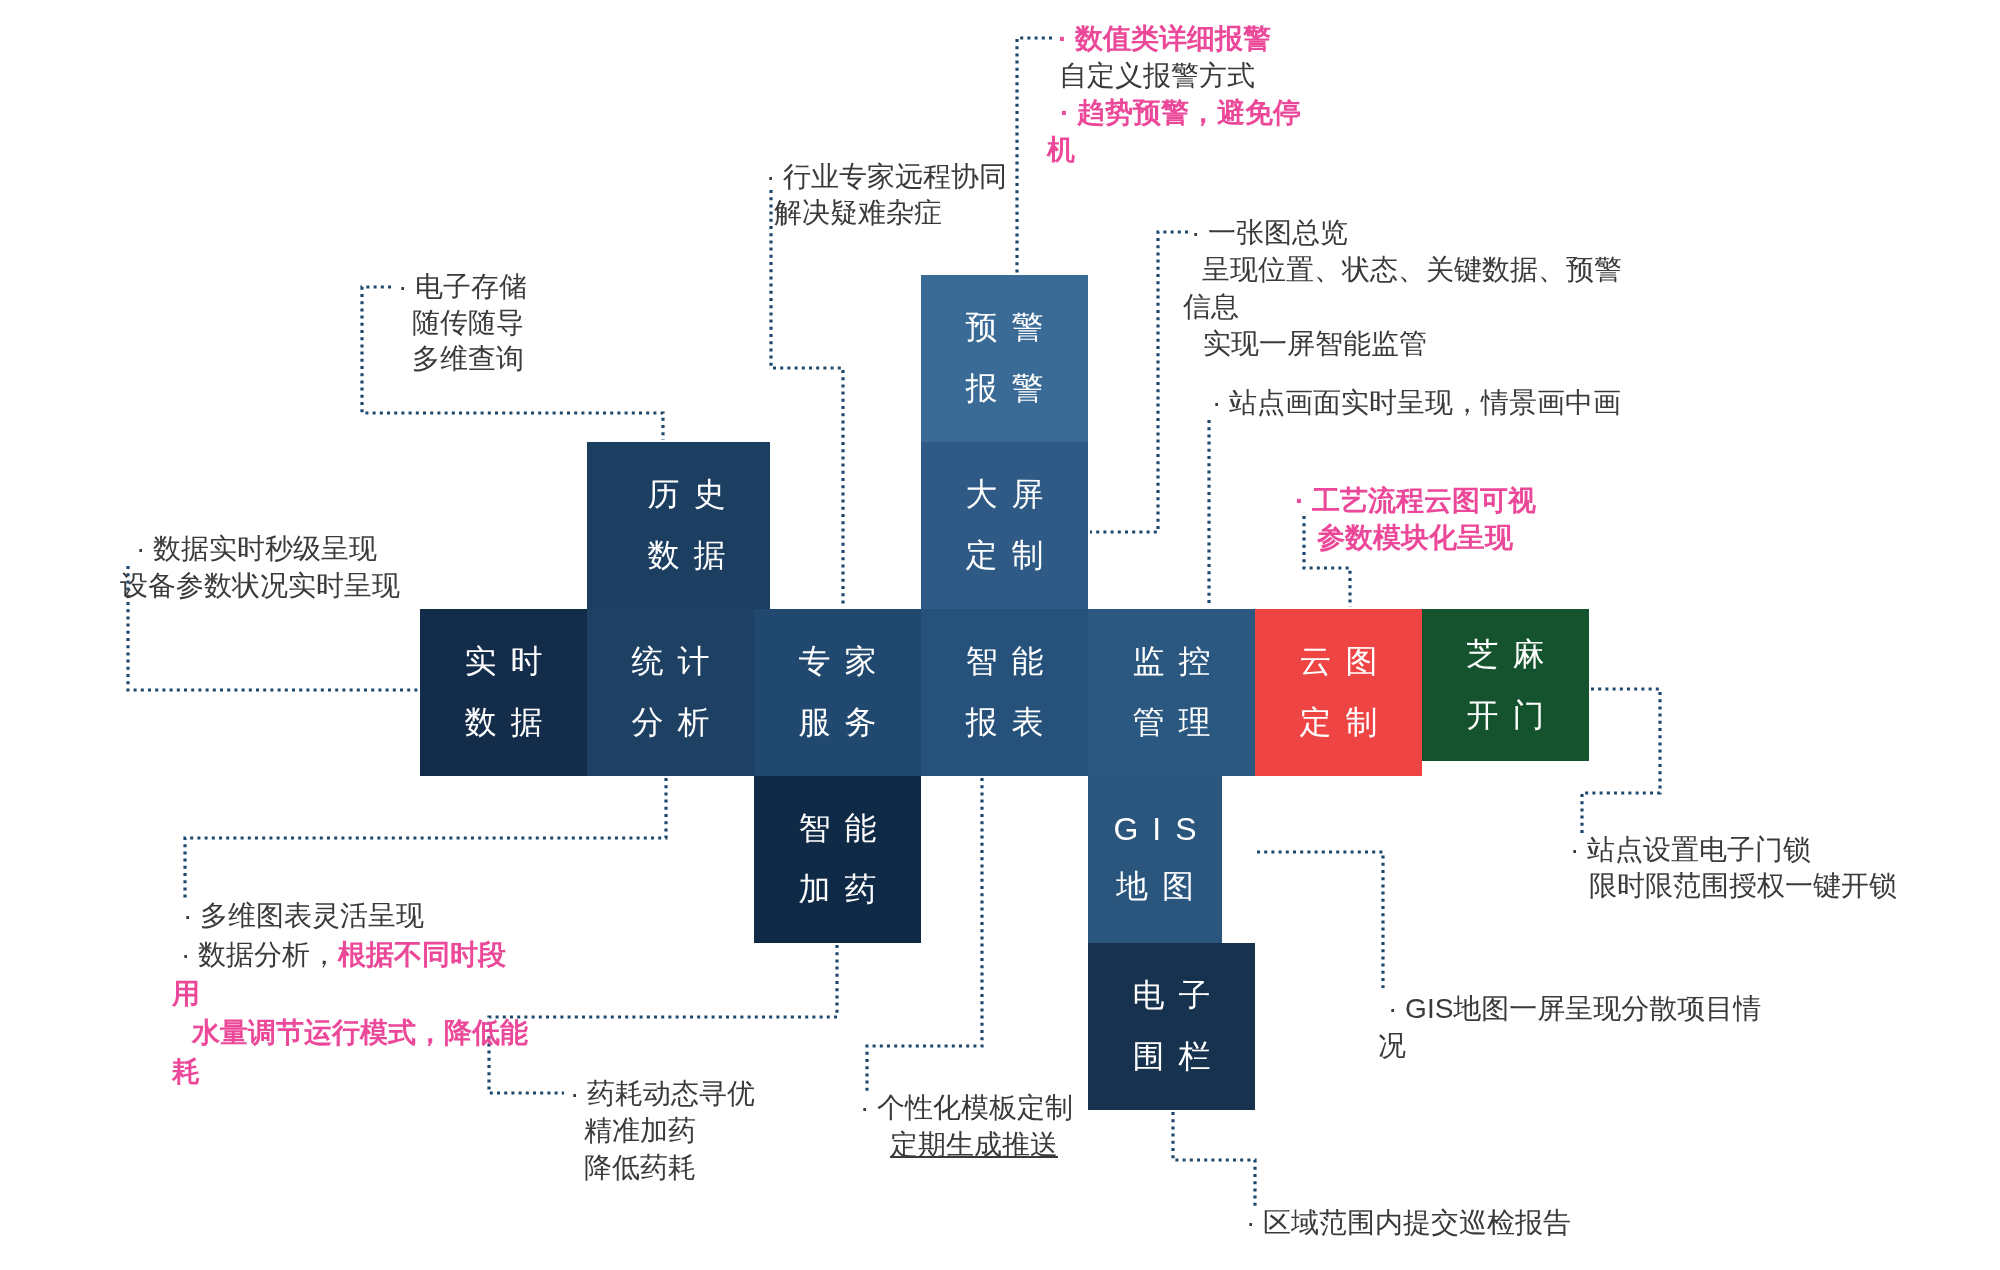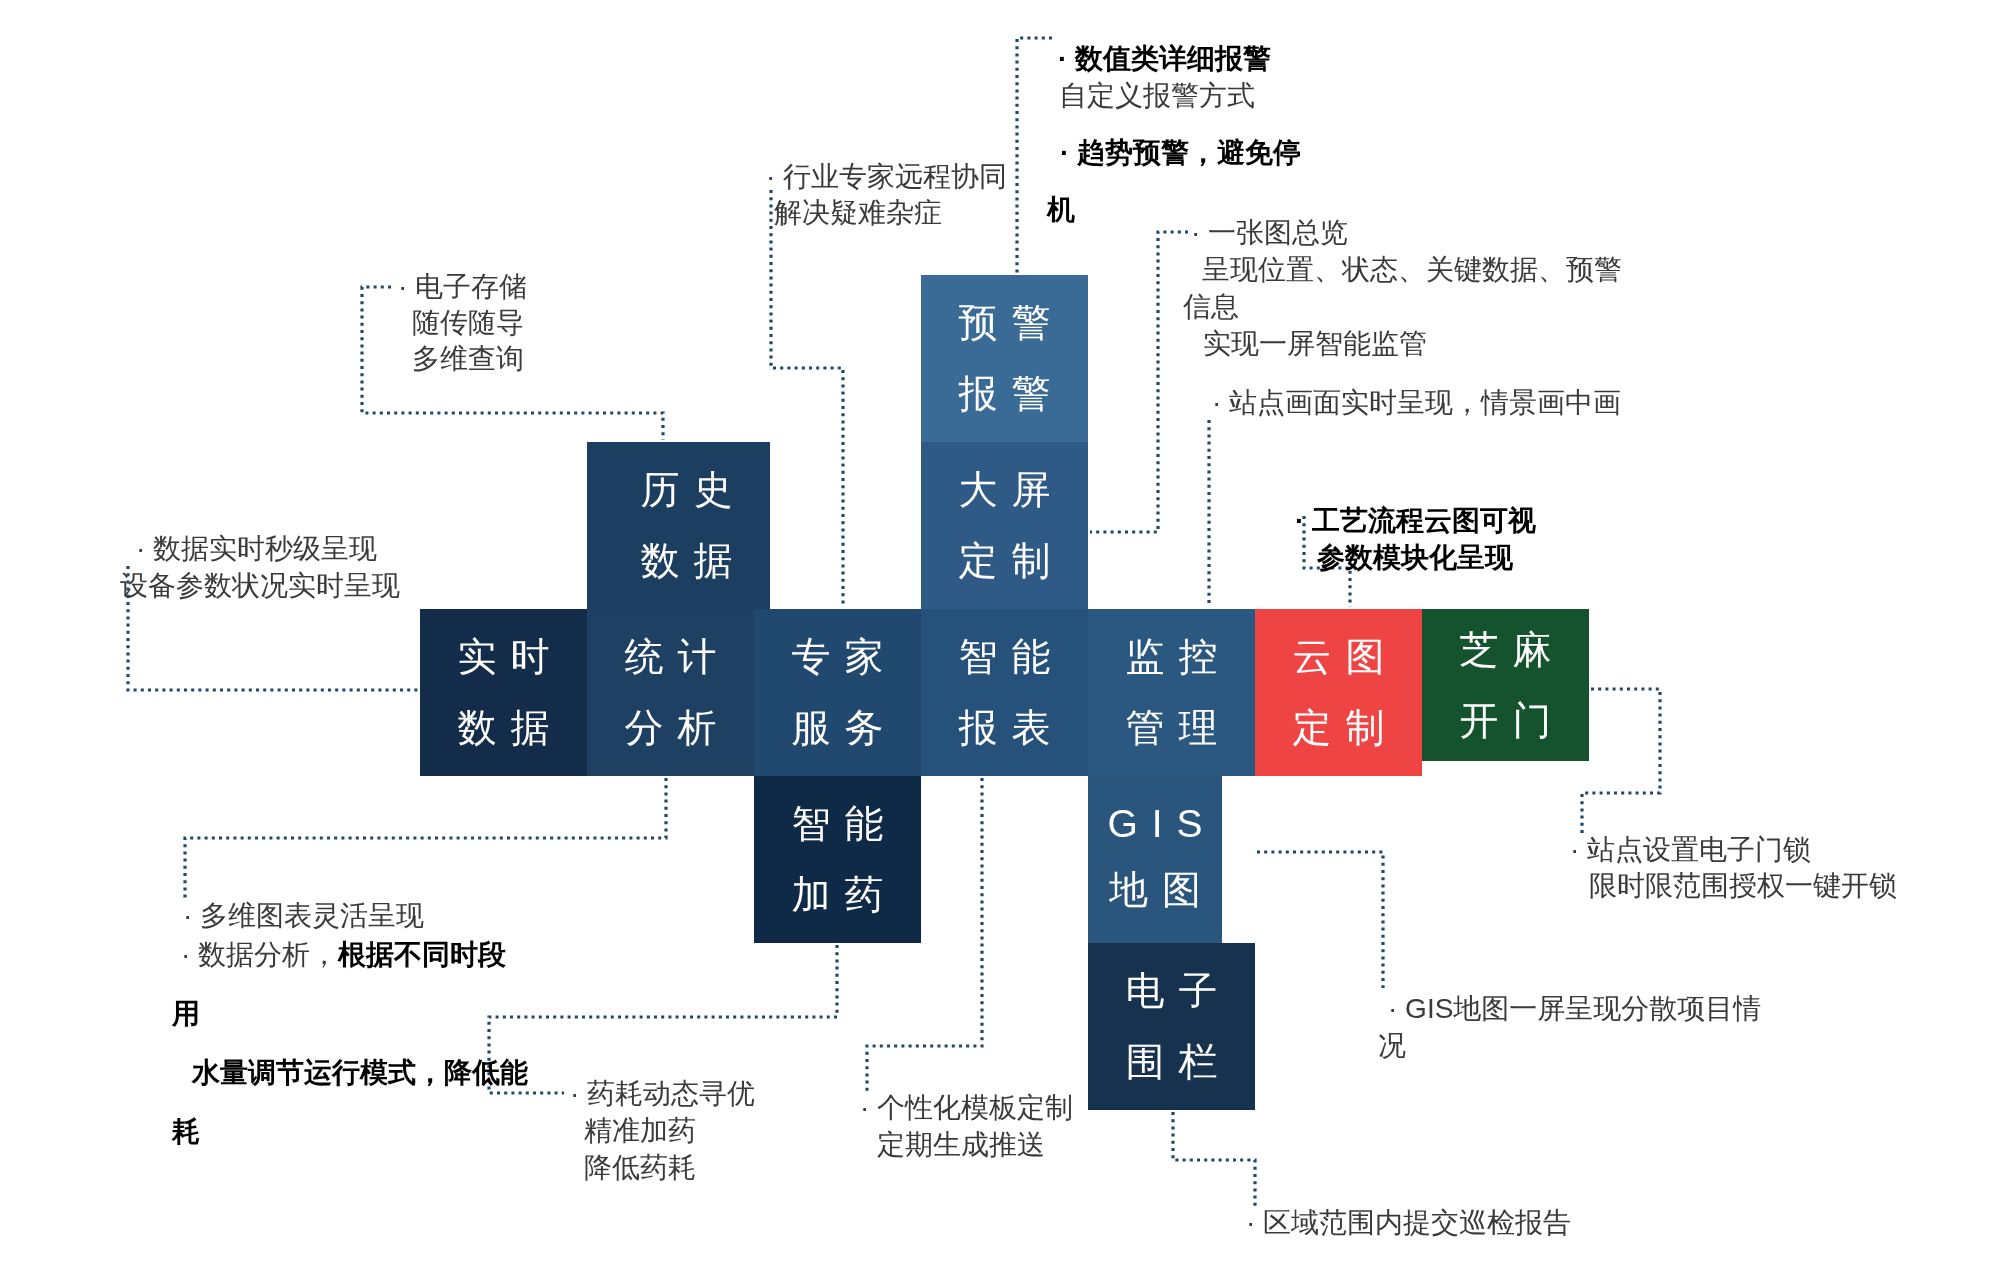--- a/index.html
+++ b/index.html
@@ -9,33 +9,33 @@
     background:#ffffff;
     font-family:"Liberation Sans","DejaVu Sans",sans-serif;
     overflow:hidden;
   }
   .connector-layer{position:absolute;left:0;top:0;width:2000px;height:1270px;}
   .feature-box{
     position:absolute;
     display:flex;flex-direction:column;align-items:center;justify-content:center;
     gap:17px;
     color:#ffffff;
-    font-size:39px;
+    font-size:32px;
     letter-spacing:14px;
   }
   .feature-box .box-line{display:block;padding-left:14px;white-space:nowrap;}
   .note{
     position:absolute;
     font-size:28px;
     line-height:37px;
     color:#3a3a3a;
     white-space:nowrap;
   }
   .note .ln{display:block;}
-  .b{font-weight:bold;color:#000000;margin-top:20px;}
+  .b{font-weight:bold;color:#ec4899;}
 </style>
 </head>
 <body>
 
 <div class="canvas">
 
   <svg class="connector-layer" width="2000" height="1270" viewBox="0 0 2000 1270" fill="none" stroke="#1C486F" stroke-width="3.2" stroke-linecap="butt">
     <polyline stroke-dasharray="3 4.2" points="1052,38 1017,38 1017,273"></polyline>
     <polyline stroke-dasharray="3 4.2" points="771,190 771,368 843,368 843,607"></polyline>
     <polyline stroke-dasharray="3 4.2" points="391,287 362,287 362,413 663,413 663,440"></polyline>
@@ -157,21 +157,21 @@
   </div>
 
   <div class="note" style="left:570px;top:1075px;">
     <span class="ln">· 药耗动态寻优</span>
     <span class="ln" style="margin-left:14px;">精准加药</span>
     <span class="ln" style="margin-left:14px;">降低药耗</span>
   </div>
 
   <div class="note" style="left:860px;top:1089px;">
     <span class="ln">· 个性化模板定制</span>
-    <span class="ln" style="margin-left:17px;">定期生成推送</span>
+    <span class="ln" style="margin-left:30px;text-decoration:underline;">定期生成推送</span>
   </div>
 
   <div class="note" style="left:1378px;top:990px;">
     <span class="ln" style="margin-left:10px;">· GIS地图一屏呈现分散项目情</span>
     <span class="ln">况</span>
   </div>
 
   <div class="note" style="left:1246px;top:1204px;">
     <span class="ln">· 区域范围内提交巡检报告</span>
   </div>

